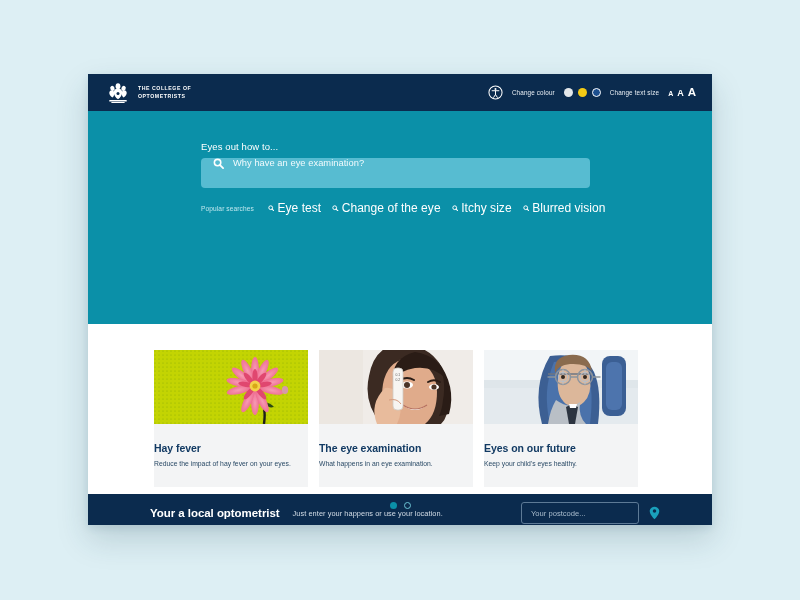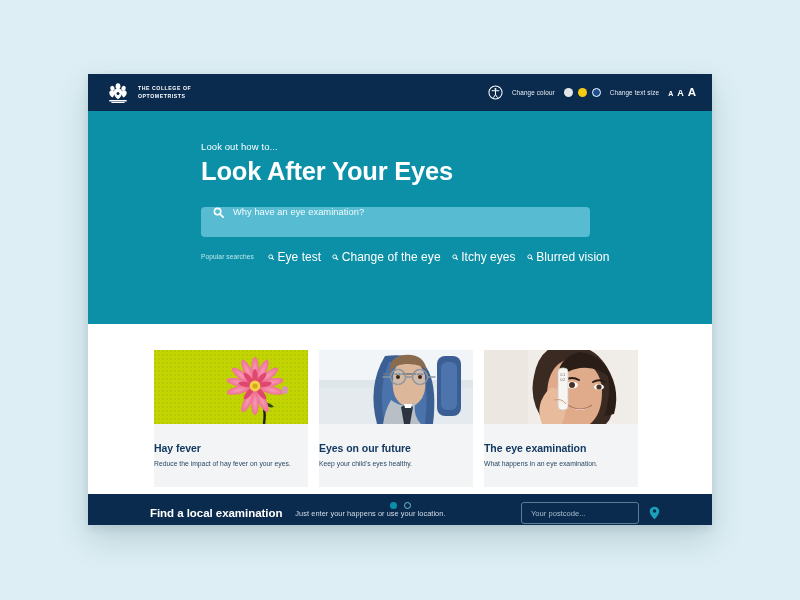--- a/index.html
+++ b/index.html
@@ -258,22 +258,21 @@
           <span class="ts ts-m">A</span>
           <span class="ts ts-l">A</span>
         </span>
 
       </div>
     </div>
 
     <div class="hero">
       <div class="hero-inner">
 
-        <div class="eyebrow">Look out how to...</div>
-        <h1 class="hero-title">Look After Your Eyes</h1>
+        <div class="eyebrow">Eyes out how to...</div>
 
         <div class="searchbar">
           <span>
             <svg class="search-icon" viewBox="0 0 12 12" aria-hidden="true">
               <circle cx="5" cy="5" r="3.5" fill="none" stroke="#ffffff" stroke-width="1.7"></circle>
               <path d="M7.7 7.7L11 11" stroke="#ffffff" stroke-width="1.9" stroke-linecap="round"></path>
             </svg>
           </span>
           <span class="search-placeholder">Why have an eye examination?</span>
         </div>
@@ -301,21 +300,21 @@
             <span>Change of the eye</span>
           </a>
 
           <a class="pop-link">
             <span>
               <svg class="pop-icon" viewBox="0 0 12 12" aria-hidden="true">
                 <circle cx="5" cy="5" r="3.5" fill="none" stroke="#ffffff" stroke-width="1.8"></circle>
                 <path d="M7.7 7.7L11 11" stroke="#ffffff" stroke-width="2" stroke-linecap="round"></path>
               </svg>
             </span>
-            <span>Itchy eyes</span>
+            <span>Itchy size</span>
           </a>
 
           <a class="pop-link">
             <span>
               <svg class="pop-icon" viewBox="0 0 12 12" aria-hidden="true">
                 <circle cx="5" cy="5" r="3.5" fill="none" stroke="#ffffff" stroke-width="1.8"></circle>
                 <path d="M7.7 7.7L11 11" stroke="#ffffff" stroke-width="2" stroke-linecap="round"></path>
               </svg>
             </span>
             <span>Blurred vision</span>
@@ -376,20 +375,52 @@
           </span>
           <span class="card-body">
             <span class="card-title" style="display:block">Hay fever</span>
             <span class="card-desc" style="display:block">Reduce the impact of hay fever on your eyes.</span>
           </span>
         </a>
 
         <a class="card">
           <span class="card-img">
             <svg class="photo" viewBox="0 0 154 74" preserveAspectRatio="xMidYMid slice" aria-hidden="true">
+              <rect width="154" height="74" fill="#f0ece8"></rect>
+              <path d="M0 0h44v74H0z" fill="#ece7e1"></path>
+              <path d="M78 -6 q44 0 50 42 q4 30 -6 38 H62 q-18 -22 -12 -48 q5 -28 28 -32z" fill="#3b2a22"></path>
+              <path d="M88 8 q30 6 30 34 q0 22 -12 32 H74 q-14 -18 -10 -40 q4 -22 24 -26z" fill="#e0ab8b"></path>
+              <path d="M96 2 q26 4 30 26 q-12 -12 -30 -10 q-16 2 -22 14 q-2 -24 22 -30z" fill="#2a1c16"></path>
+              <path d="M118 10 q10 18 6 40 q-1 10 -4 16 l10 -2 q8 -28 -12 -54z" fill="#2a1c16"></path>
+              <ellipse cx="88" cy="35" rx="6" ry="3.4" fill="#ffffff"></ellipse>
+              <circle cx="88" cy="35" r="3" fill="#4a3326"></circle>
+              <path d="M81 30 q7 -4 14 0" stroke="#2a1c16" stroke-width="2" fill="none" stroke-linecap="round"></path>
+              <ellipse cx="115" cy="37" rx="5" ry="3" fill="#ffffff"></ellipse>
+              <circle cx="115" cy="37" r="2.6" fill="#4a3326"></circle>
+              <path d="M109 32 q6 -3.5 12 0" stroke="#2a1c16" stroke-width="1.9" fill="none" stroke-linecap="round"></path>
+              <path d="M84 55 q12 8 24 0 q-12 10 -24 0z" fill="#ffffff"></path>
+              <path d="M84 55 q12 8 24 0" stroke="#b5705f" stroke-width="1.2" fill="none"></path>
+              <path d="M66 38 q10 -2 14 10 q4 14 -2 26 H58 q-8 -20 8 -36z" fill="#e8bb9c"></path>
+              <rect x="74" y="18" width="10" height="42" rx="4" fill="#f7f5f2" stroke="#cfcac4" stroke-width="0.8"></rect>
+              <g fill="#5a5a5a" font-size="3.4" font-family="'Liberation Sans',sans-serif">
+                <text x="76.5" y="26">0.1</text>
+                <text x="76.5" y="31">0.2</text>
+              </g>
+              <path d="M70 50 q8 -2 12 4" stroke="#d49b7f" stroke-width="1" fill="none"></path>
+            </svg>
+          </span>
+          <span class="card-body">
+            <span class="card-title" style="display:block">The eye examination</span>
+            <span class="card-desc" style="display:block">What happens in an eye examination.</span>
+          </span>
+        </a>
+
+        <a class="card">
+          <span class="card-img">
+            <svg class="photo" viewBox="0 0 154 74" preserveAspectRatio="xMidYMid slice" aria-hidden="true">
               <rect width="154" height="74" fill="#e9eef2"></rect>
               <rect y="0" width="154" height="30" fill="#f2f5f7"></rect>
               <rect y="30" width="154" height="8" fill="#dfe6ea"></rect>
               <rect x="0" y="38" width="154" height="36" fill="#e4eaee"></rect>
               <path d="M66 6 q34 -4 44 16 q8 18 4 52 H58 q-10 -38 8 -68z" fill="#3c5f93"></path>
               <path d="M70 12 q26 -4 34 14 q6 14 2 48 H66 q-8 -34 4 -62z" fill="#4a72ab"></path>
               <path d="M86 10 q18 0 20 18 q2 16 -6 24 q-8 8 -18 2 q-10 -8 -8 -26 q2 -16 12 -18z" fill="#dcb79a"></path>
               <path d="M85 5 q20 -2 23 16 q-6 -8 -22 -7 q-12 1 -15 9 q-2 -16 14 -18z" fill="#8a6b4e"></path>
               <path d="M72 50 q14 10 24 2 q-2 14 6 22 H64 q2 -14 8 -24z" fill="#b9bfc6"></path>
               <path d="M88 54 l6 3 l-3 17 h-6 l-3 -17z" fill="#2c3440"></path>
@@ -414,62 +445,30 @@
               <rect x="118" y="6" width="24" height="60" rx="8" fill="#3b5f94"></rect>
               <rect x="122" y="12" width="16" height="48" rx="6" fill="#4d74ad"></rect>
             </svg>
           </span>
           <span class="card-body">
             <span class="card-title" style="display:block">Eyes on our future</span>
             <span class="card-desc" style="display:block">Keep your child's eyes healthy.</span>
           </span>
         </a>
 
-        <a class="card">
-          <span class="card-img">
-            <svg class="photo" viewBox="0 0 154 74" preserveAspectRatio="xMidYMid slice" aria-hidden="true">
-              <rect width="154" height="74" fill="#f0ece8"></rect>
-              <path d="M0 0h44v74H0z" fill="#ece7e1"></path>
-              <path d="M78 -6 q44 0 50 42 q4 30 -6 38 H62 q-18 -22 -12 -48 q5 -28 28 -32z" fill="#3b2a22"></path>
-              <path d="M88 8 q30 6 30 34 q0 22 -12 32 H74 q-14 -18 -10 -40 q4 -22 24 -26z" fill="#e0ab8b"></path>
-              <path d="M96 2 q26 4 30 26 q-12 -12 -30 -10 q-16 2 -22 14 q-2 -24 22 -30z" fill="#2a1c16"></path>
-              <path d="M118 10 q10 18 6 40 q-1 10 -4 16 l10 -2 q8 -28 -12 -54z" fill="#2a1c16"></path>
-              <ellipse cx="88" cy="35" rx="6" ry="3.4" fill="#ffffff"></ellipse>
-              <circle cx="88" cy="35" r="3" fill="#4a3326"></circle>
-              <path d="M81 30 q7 -4 14 0" stroke="#2a1c16" stroke-width="2" fill="none" stroke-linecap="round"></path>
-              <ellipse cx="115" cy="37" rx="5" ry="3" fill="#ffffff"></ellipse>
-              <circle cx="115" cy="37" r="2.6" fill="#4a3326"></circle>
-              <path d="M109 32 q6 -3.5 12 0" stroke="#2a1c16" stroke-width="1.9" fill="none" stroke-linecap="round"></path>
-              <path d="M84 55 q12 8 24 0 q-12 10 -24 0z" fill="#ffffff"></path>
-              <path d="M84 55 q12 8 24 0" stroke="#b5705f" stroke-width="1.2" fill="none"></path>
-              <path d="M66 38 q10 -2 14 10 q4 14 -2 26 H58 q-8 -20 8 -36z" fill="#e8bb9c"></path>
-              <rect x="74" y="18" width="10" height="42" rx="4" fill="#f7f5f2" stroke="#cfcac4" stroke-width="0.8"></rect>
-              <g fill="#5a5a5a" font-size="3.4" font-family="'Liberation Sans',sans-serif">
-                <text x="76.5" y="26">0.1</text>
-                <text x="76.5" y="31">0.2</text>
-              </g>
-              <path d="M70 50 q8 -2 12 4" stroke="#d49b7f" stroke-width="1" fill="none"></path>
-            </svg>
-          </span>
-          <span class="card-body">
-            <span class="card-title" style="display:block">The eye examination</span>
-            <span class="card-desc" style="display:block">What happens in an eye examination.</span>
-          </span>
-        </a>
-
       </div>
 
       <div class="dots">
         <span class="dot active"></span>
         <span class="dot inactive"></span>
       </div>
     </div>
 
     <div class="findbar">
-      <span class="find-title">Find a local examination</span>
+      <span class="find-title">Your a local optometrist</span>
       <span class="find-sub">Just enter your happens or use your location.</span>
 
       <span class="find-right">
         <span class="postcode">
           <span class="postcode-ph">Your postcode...</span>
         </span>
         <span>
           <svg class="pin-icon" viewBox="0 0 12 15" aria-hidden="true">
             <path d="M6 0.6c-3 0-5.2 2.2-5.2 5 0 3.6 5.2 8.8 5.2 8.8s5.2-5.2 5.2-8.8c0-2.8-2.2-5-5.2-5z" fill="#1aa0bb"></path>
             <circle cx="6" cy="5.4" r="1.9" fill="#0b2b4e"></circle>

